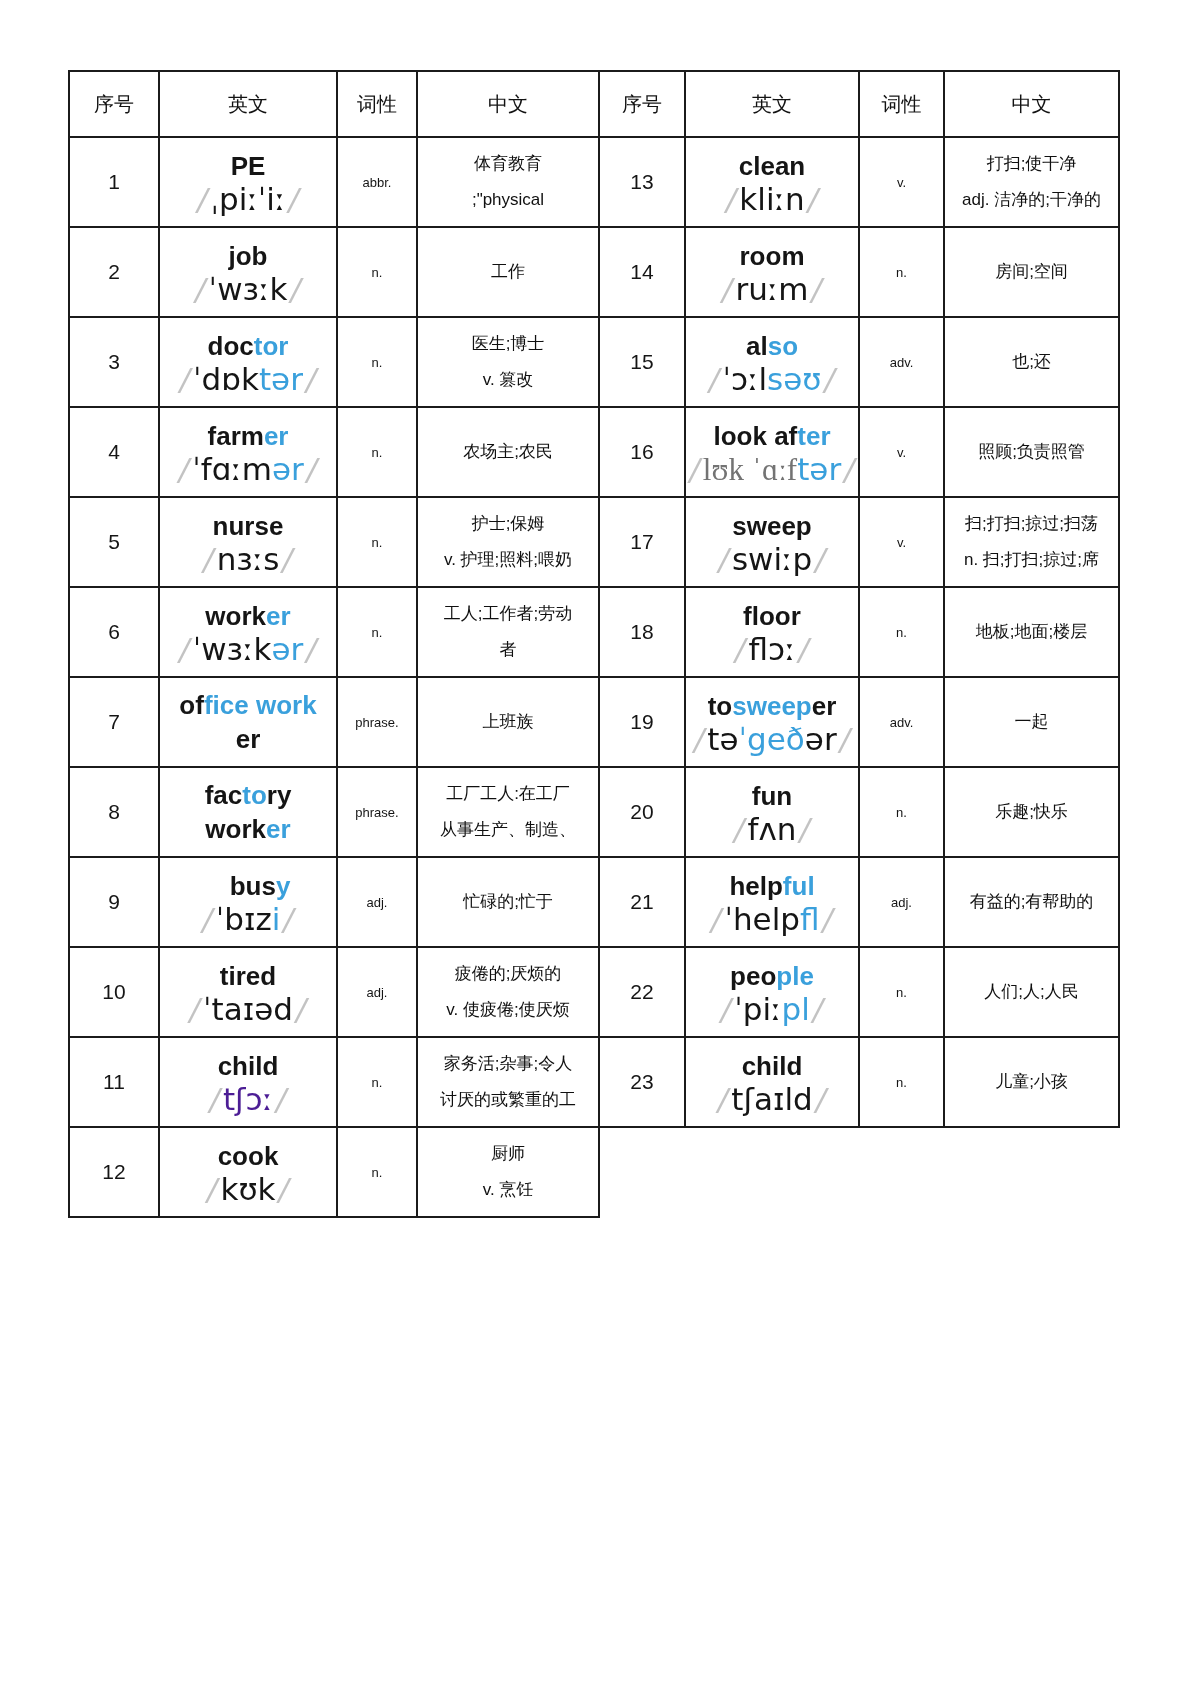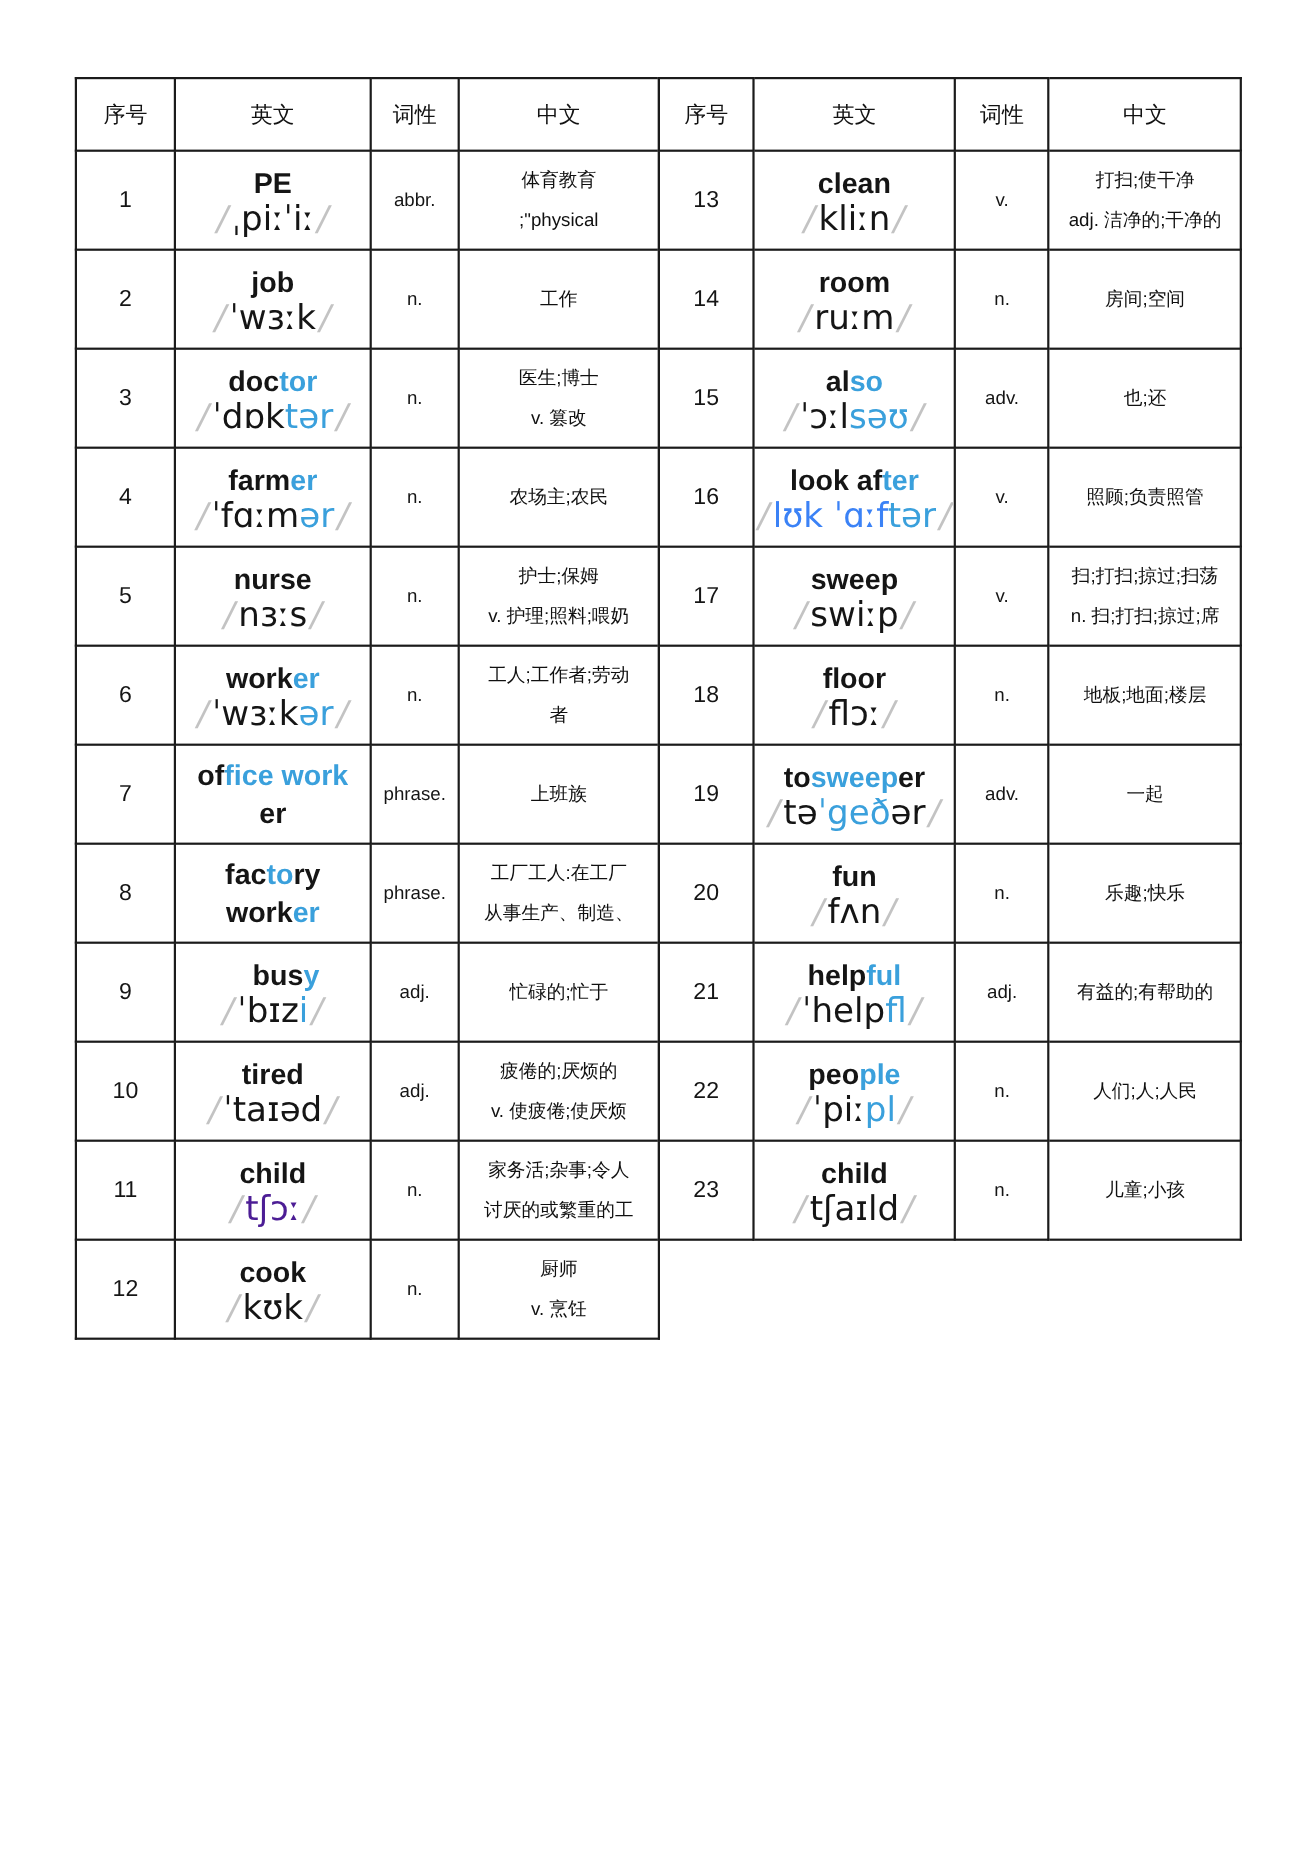--- a/index.html
+++ b/index.html
@@ -11,21 +11,21 @@
   table { border-collapse:collapse; table-layout:fixed; background:#fff; }
   td, th { border:2px solid #1b1b1b; padding:0; text-align:center; vertical-align:middle; overflow:hidden; }
   th { height:64px; font-size:20px; font-weight:500; color:#121212; }
   td { height:88px; }
   .tbl-right { margin-left:-2px; }
   .num  { font-size:21px; color:#151515; }
   .word-line { font-size:26px; font-weight:700; line-height:34px; color:#151515; white-space:nowrap; }
   .phon-line { font-family:"DejaVu Sans", sans-serif; font-size:31px; font-weight:400;
                line-height:33px; color:#242424; white-space:nowrap; }
   .slash { color:#c3c3c3; padding:0 3px; font-style:italic; }
-  .pos  { font-size:17px; color:#151515; }
+  .pos  { font-size:13px; color:#151515; }
   .cn-line { font-size:17px; line-height:36px; color:#101010; white-space:nowrap; }
 </style>
 </head>
 <body>
 
 <div class="sheet">
   <table class="tbl-left">
     <colgroup>
         <col style="width: 90px;">
         <col style="width: 178px;">
@@ -230,21 +230,21 @@
           </td>
           <td class="pos">adv.</td>
           <td class="">
             <div class="cn-line">也;还</div>
           </td>
         </tr>
         <tr>
           <td class="num">16</td>
           <td class="">
             <div class="word-line"><span style="color: rgb(21, 21, 21);">look af</span><span style="color: rgb(58, 160, 220);">ter</span></div>
-            <div class="phon-line"><span class="slash">/</span><span style="color: #3b82f6;">lʊk ˈɑːf</span><span style="color: rgb(58, 160, 220);">tər</span><span class="slash">/</span></div>
+            <div class="phon-line"><span class="slash">/</span><span style="color: #737373; font-family: Liberation Serif, serif;">lʊk ˈɑːf</span><span style="color: rgb(58, 160, 220);">tər</span><span class="slash">/</span></div>
           </td>
           <td class="pos">v.</td>
           <td class="">
             <div class="cn-line">照顾;负责照管</div>
           </td>
         </tr>
         <tr>
           <td class="num">17</td>
           <td class="">
             <div class="word-line"><span style="color: rgb(21, 21, 21);">sweep</span></div>

